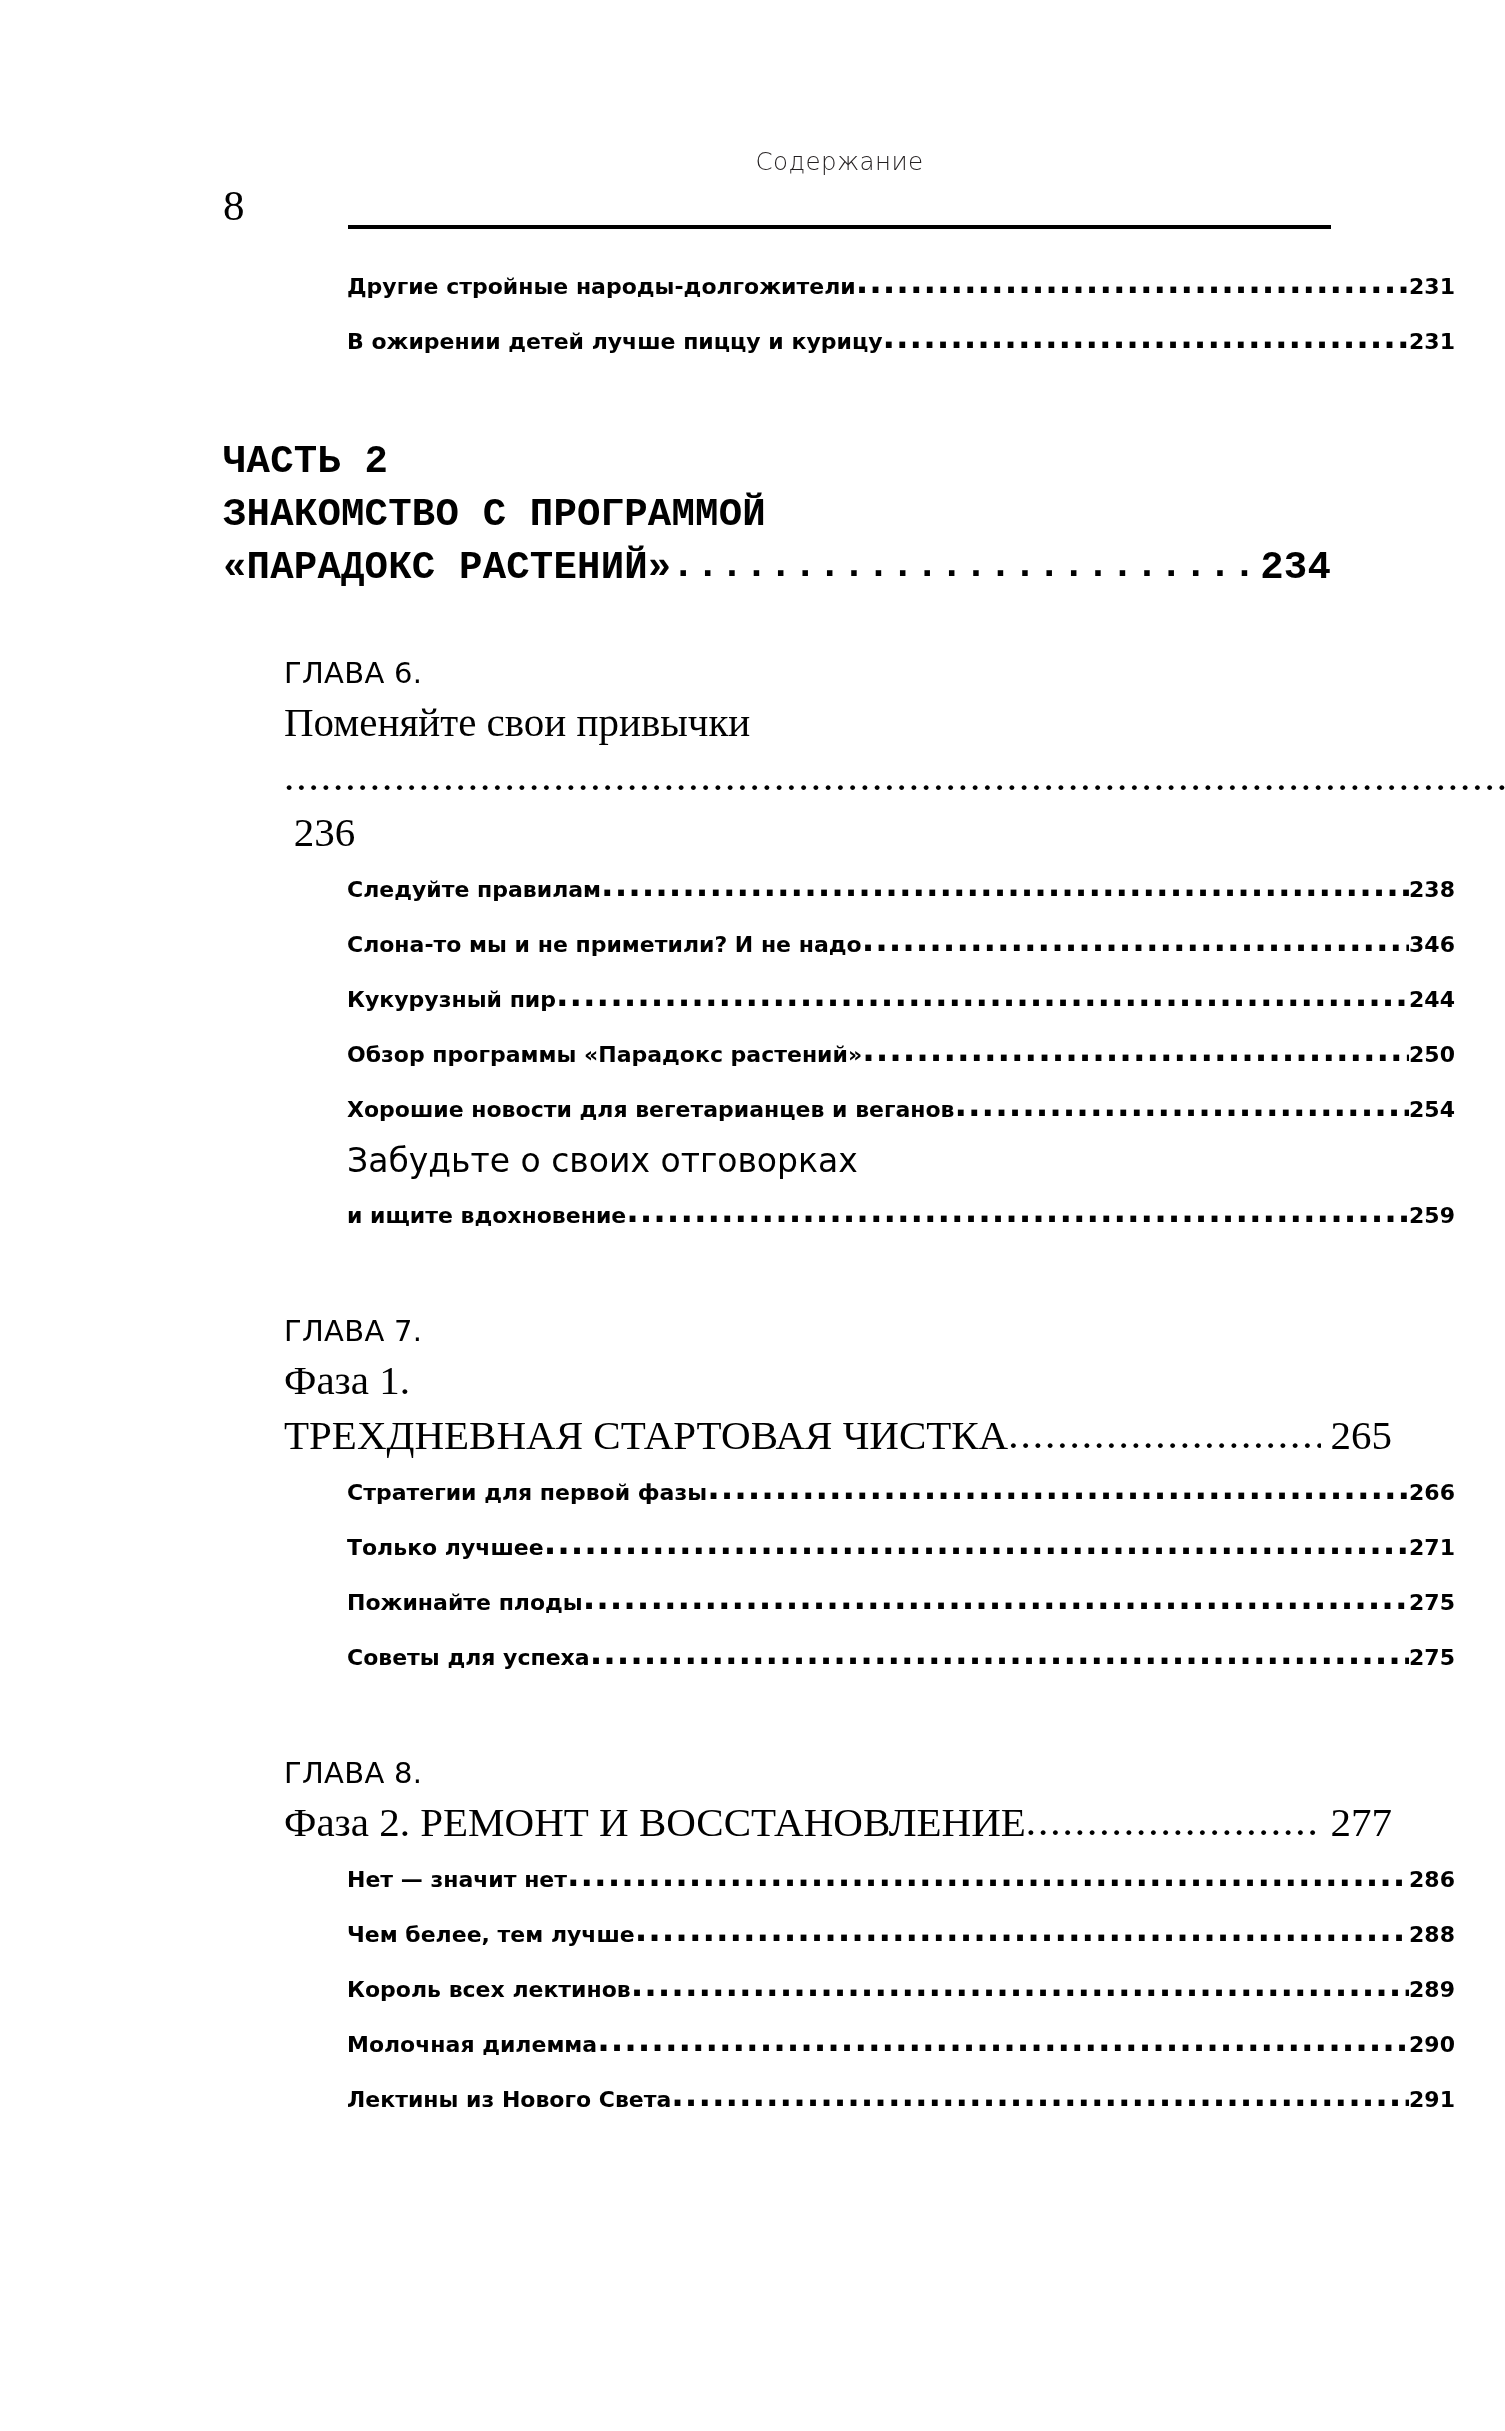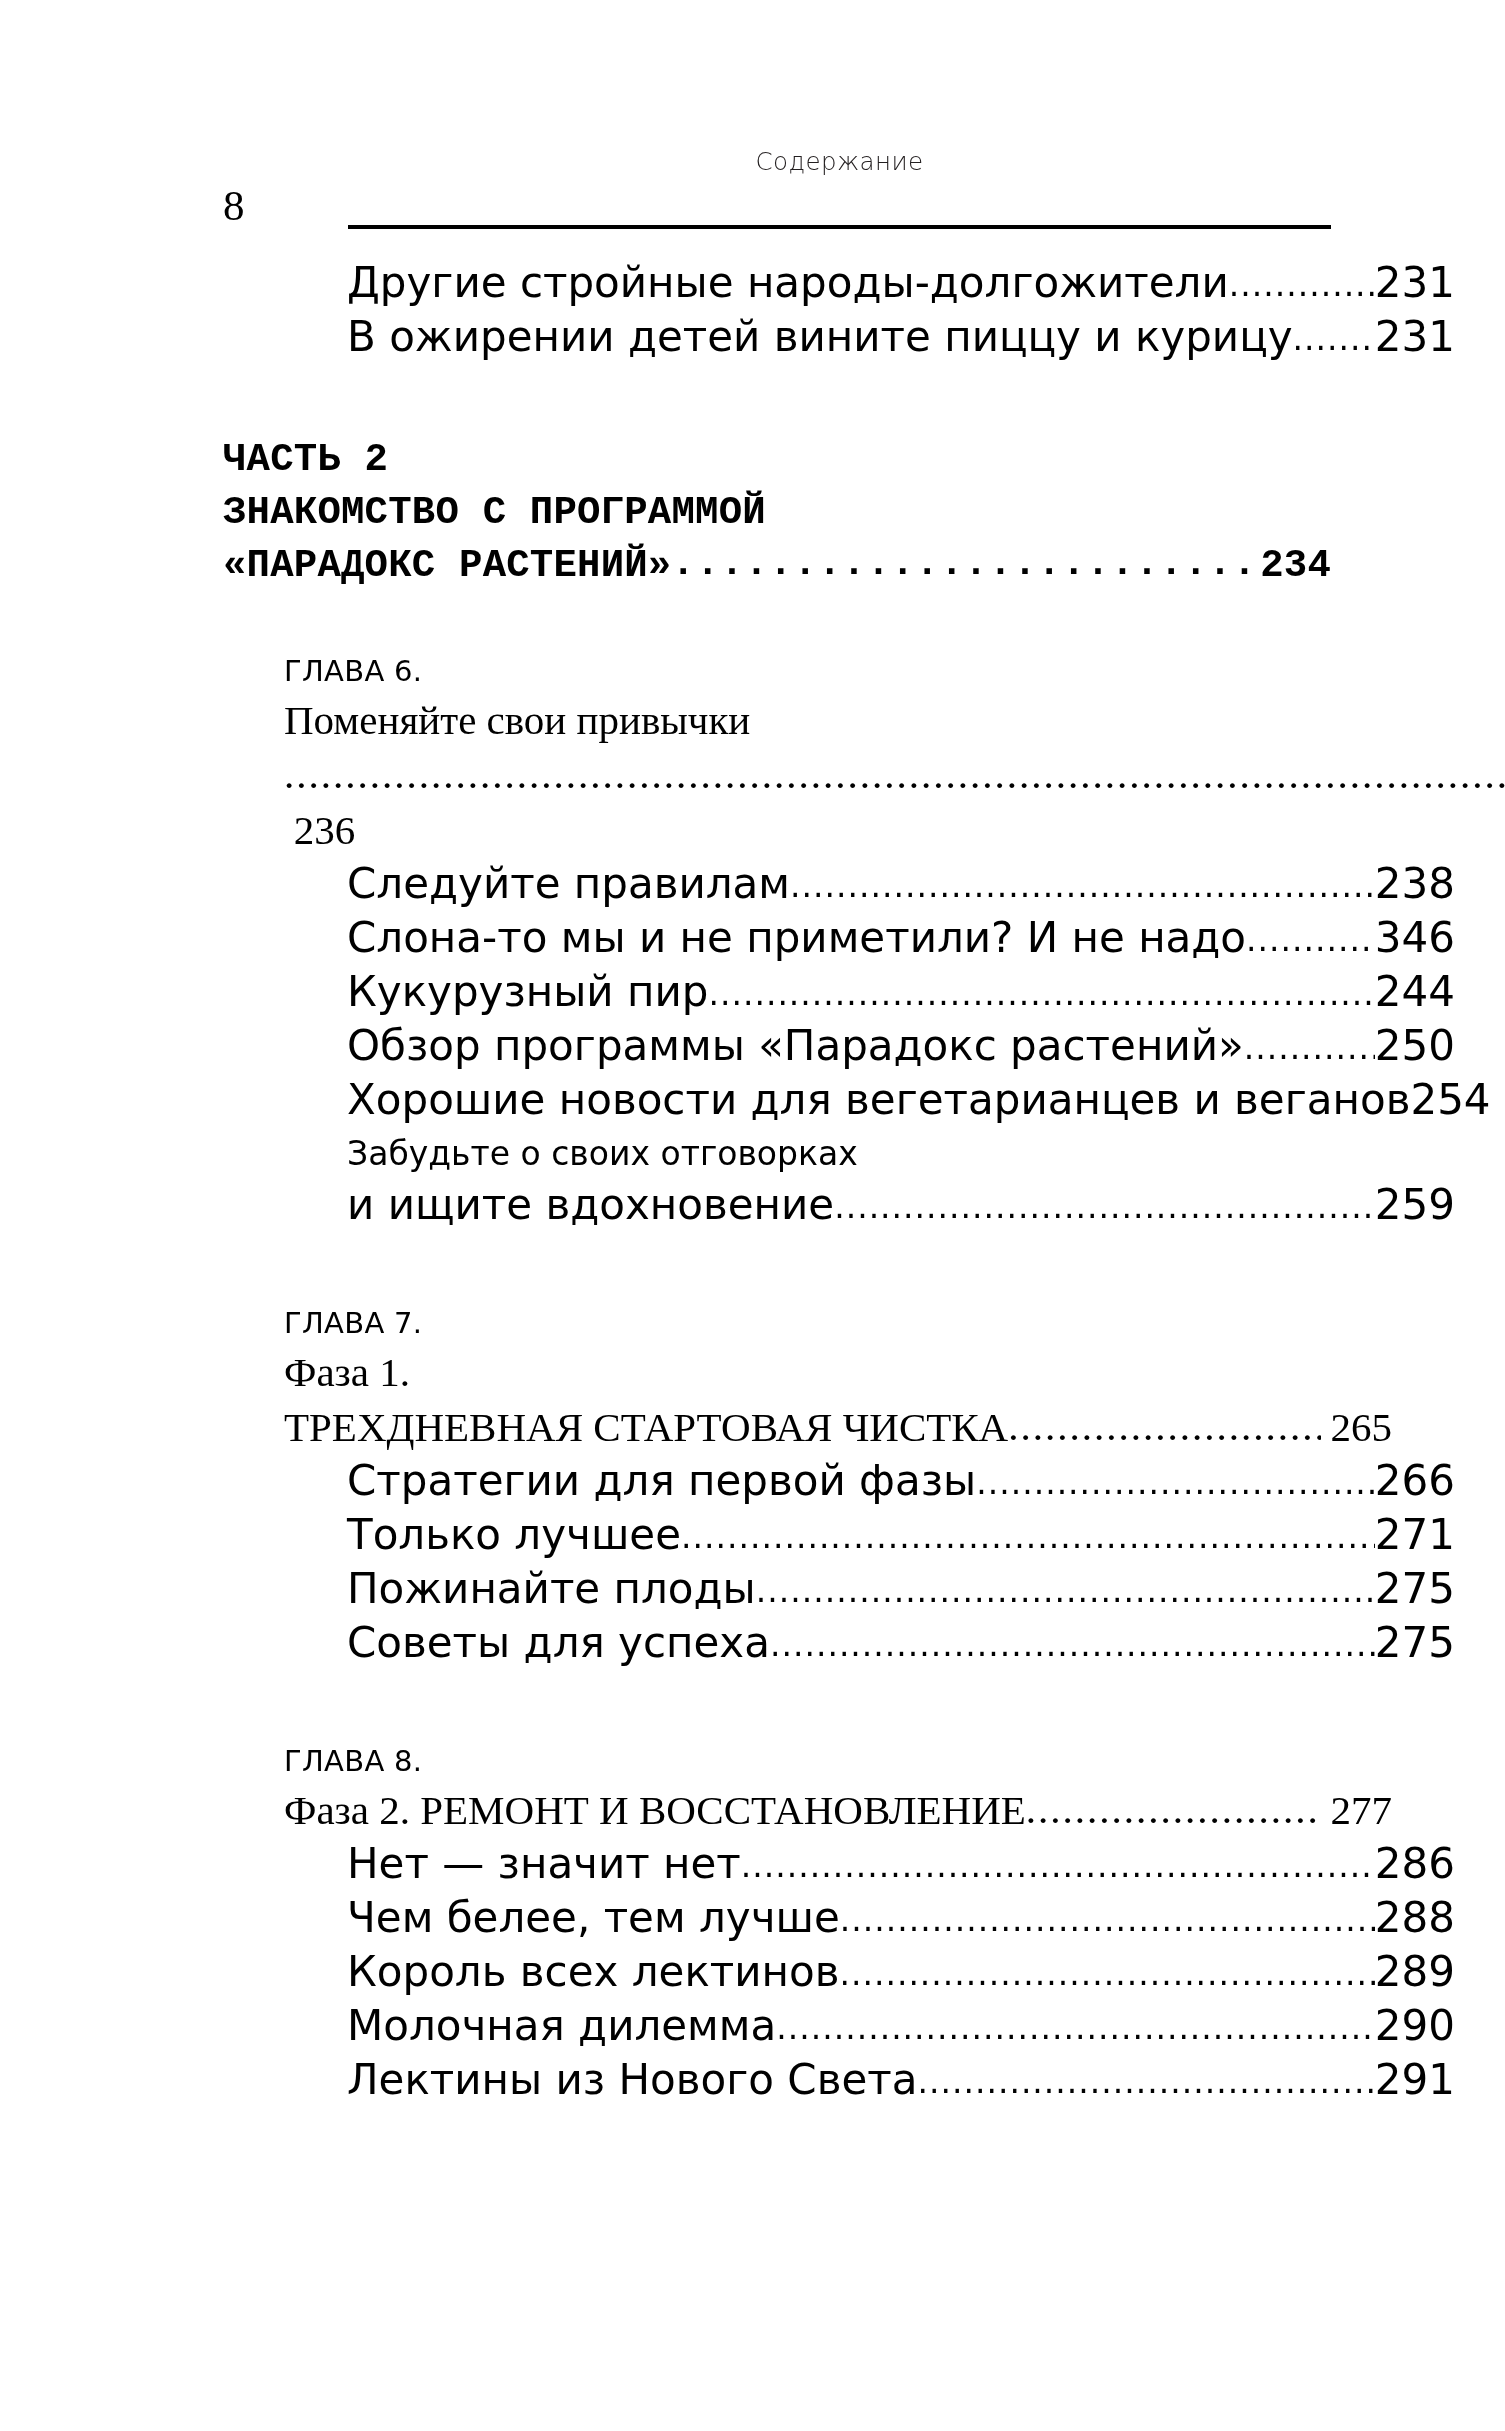--- a/index.html
+++ b/index.html
@@ -90,23 +90,23 @@
   .row .num {
     flex: 0 0 auto;
     text-align: right;
     white-space: pre;
   }
 
   
   .sub {
     margin-left: 124px;
     font-family: "DejaVu Sans", sans-serif;
-    font-size: 42px;
+    font-size: 22px;
     line-height: 51px;
-    font-weight: 400;
+    font-weight: 700;
   }
   .sub .leader::before { font-size: 33px; }
 
   .sub-plain {
     margin-left: 124px;
     font-family: "DejaVu Sans", sans-serif;
     font-size: 33px;
     line-height: 51px;
     font-weight: 400;
   }
@@ -167,21 +167,21 @@
   <div class="rule"></div>
 
   <div class="toc">
 
     <div class="row sub">
       <span class="label">Другие стройные народы-долгожители</span>
       <span class="leader"></span>
       <span class="num">231</span>
     </div>
     <div class="row sub">
-      <span class="label">В ожирении детей вините пиццу и курицу</span>
+      <span class="label">В ожирении детей лучше пиццу и курицу</span>
       <span class="leader"></span>
       <span class="num">231</span>
     </div>
 
     <div class="gap-lg"></div>
 
     <div class="part">
       <div>ЧАСТЬ 2</div>
       <div>ЗНАКОМСТВО С ПРОГРАММОЙ</div>
       <div class="row">

